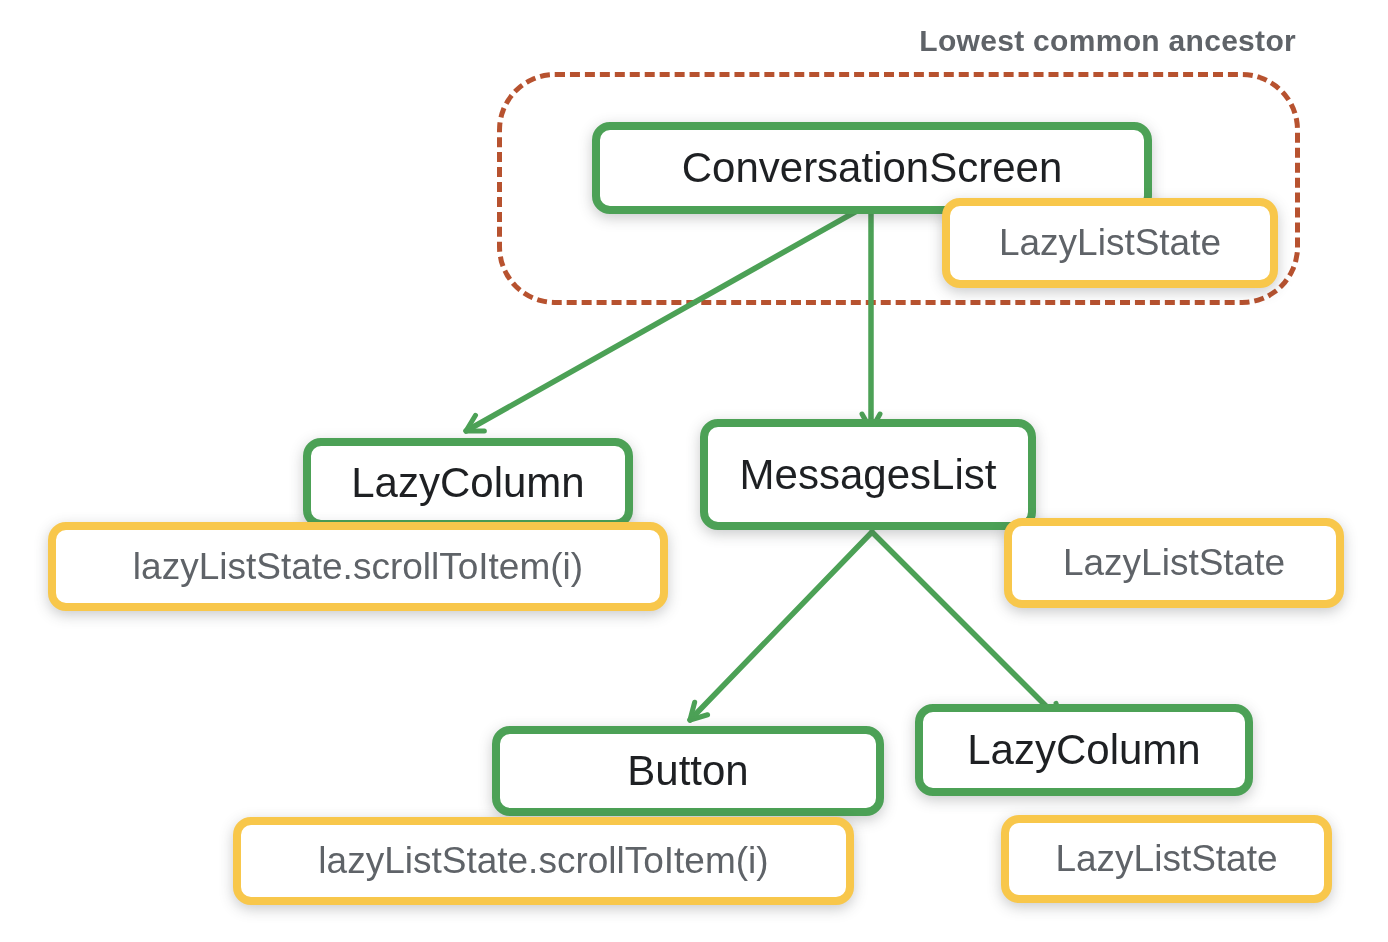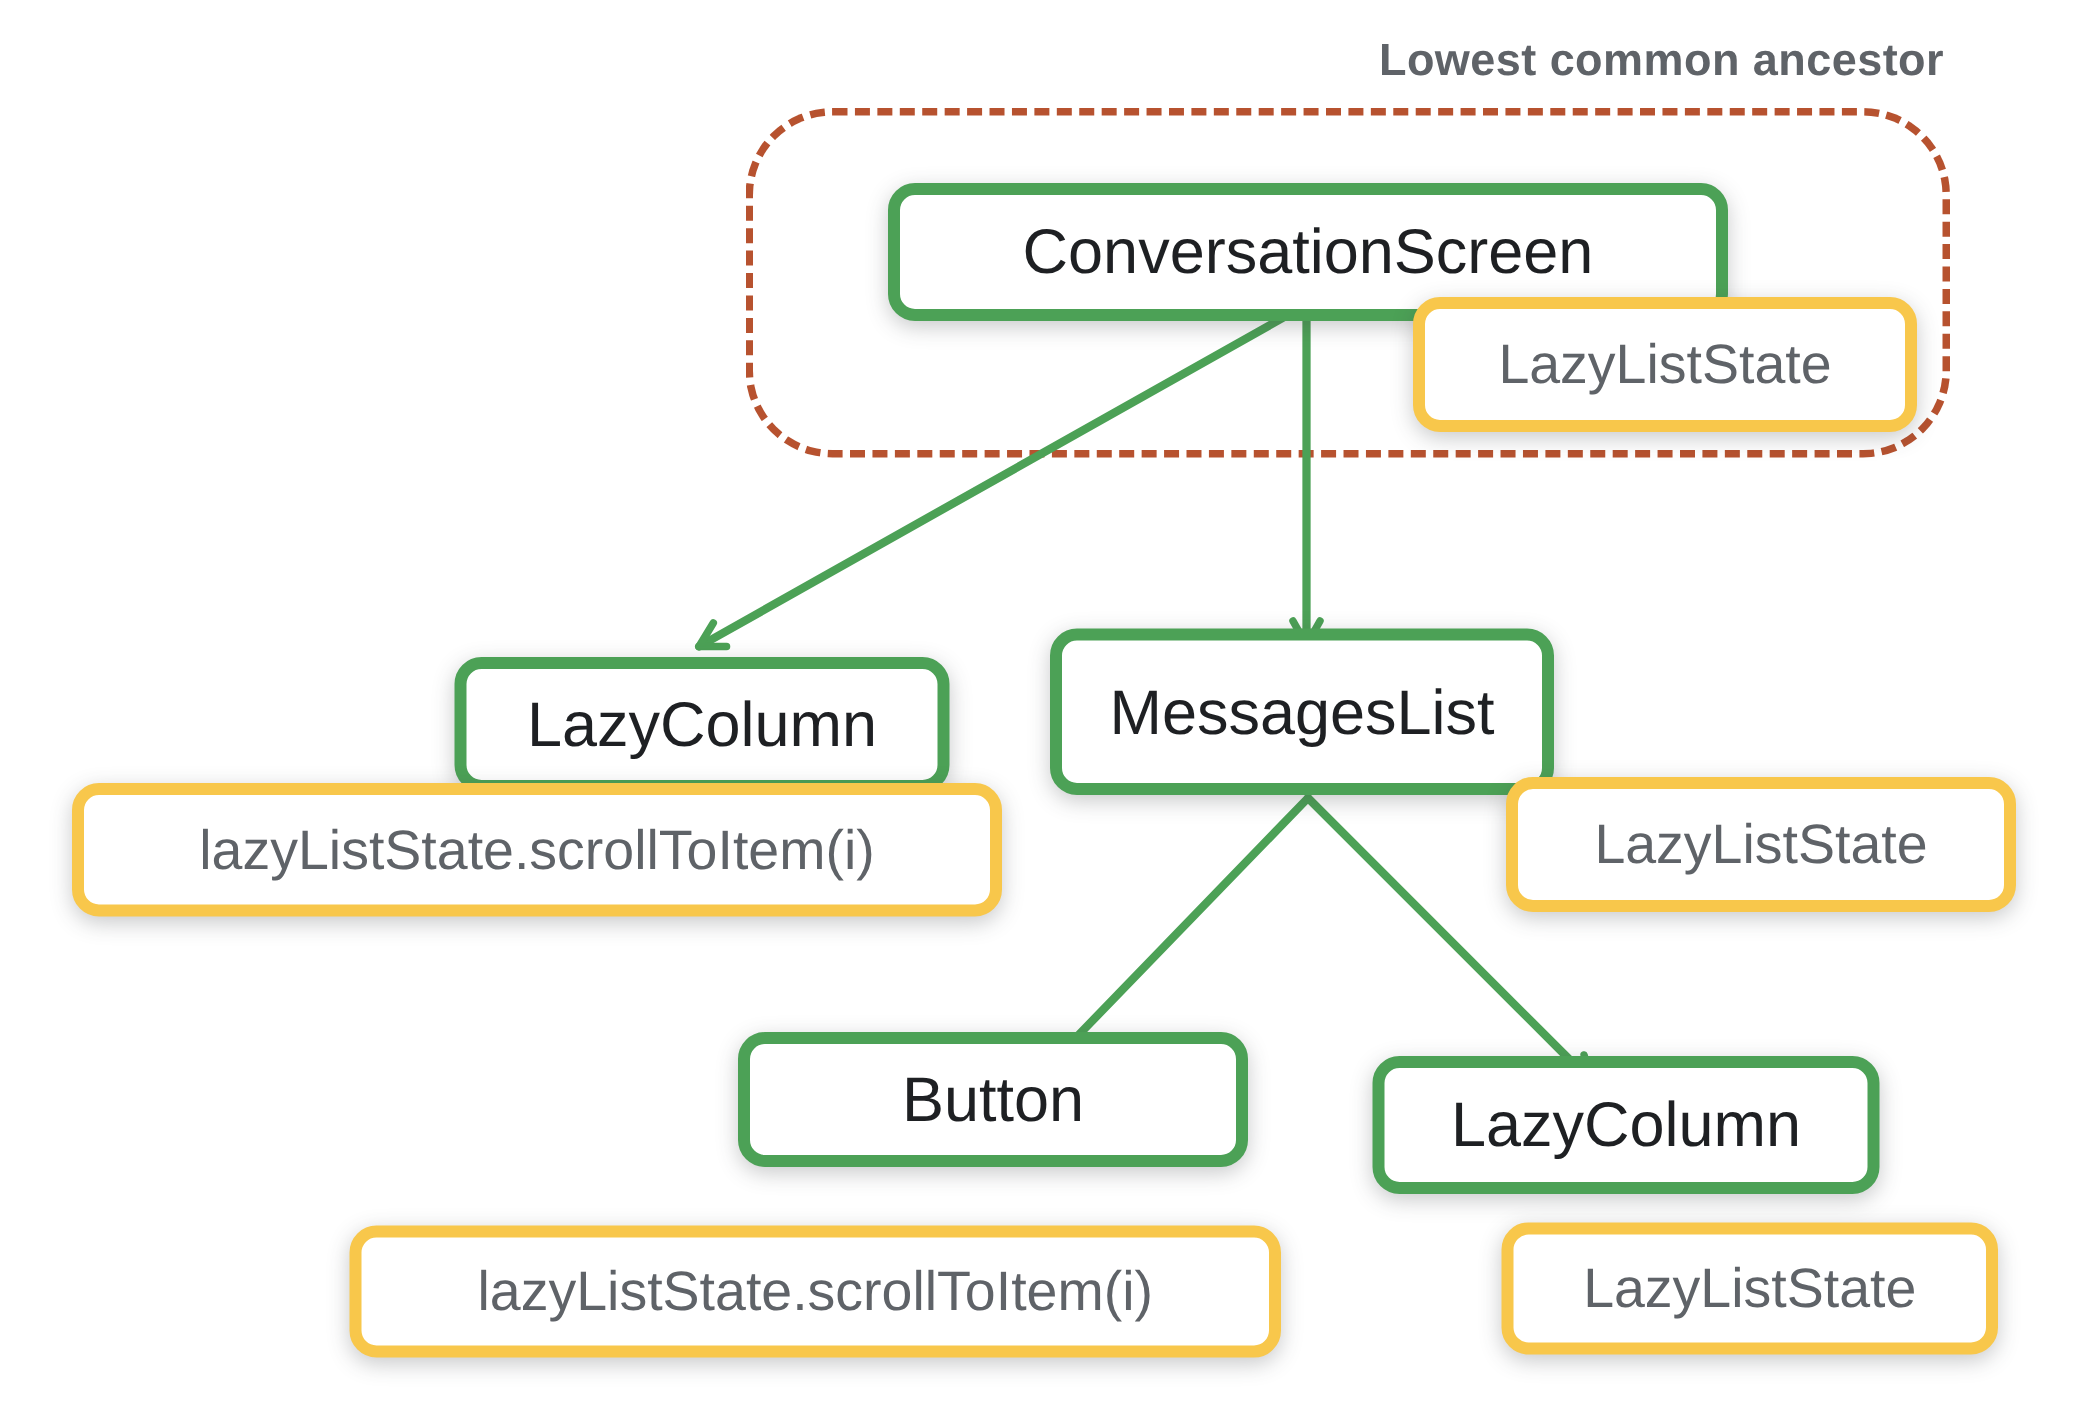--- a/index.html
+++ b/index.html
@@ -77,21 +77,21 @@
     font-size:37px;
     z-index:5;
     margin-left:24px;
   }
   #node-conversation-screen{left:592px;top:122px;width:560px;height:92px;}
   #state-conversation-screen{left:918px;top:198px;width:336px;height:90px;}
   #node-user-input{left:303px;top:438px;width:330px;height:90px;}
   #call-user-input{left:24px;top:522px;width:620px;height:89px;}
   #node-messages-list{left:700px;top:419px;width:336px;height:111px;}
   #state-messages-list{left:980px;top:518px;width:340px;height:90px;}
-  #node-button{left:492px;top:688px;width:340px;height:90px;}
+  #node-button{left:492px;top:726px;width:392px;height:90px;}
   #call-button{left:209px;top:817px;width:621px;height:88px;}
   #node-lazy-column{left:915px;top:704px;width:338px;height:92px;}
   #state-lazy-column{left:977px;top:815px;width:331px;height:88px;}
 </style>
 </head>
 <body>
 
 <div class="stage">
 
   <div class="annotation">Lowest common ancestor</div>

